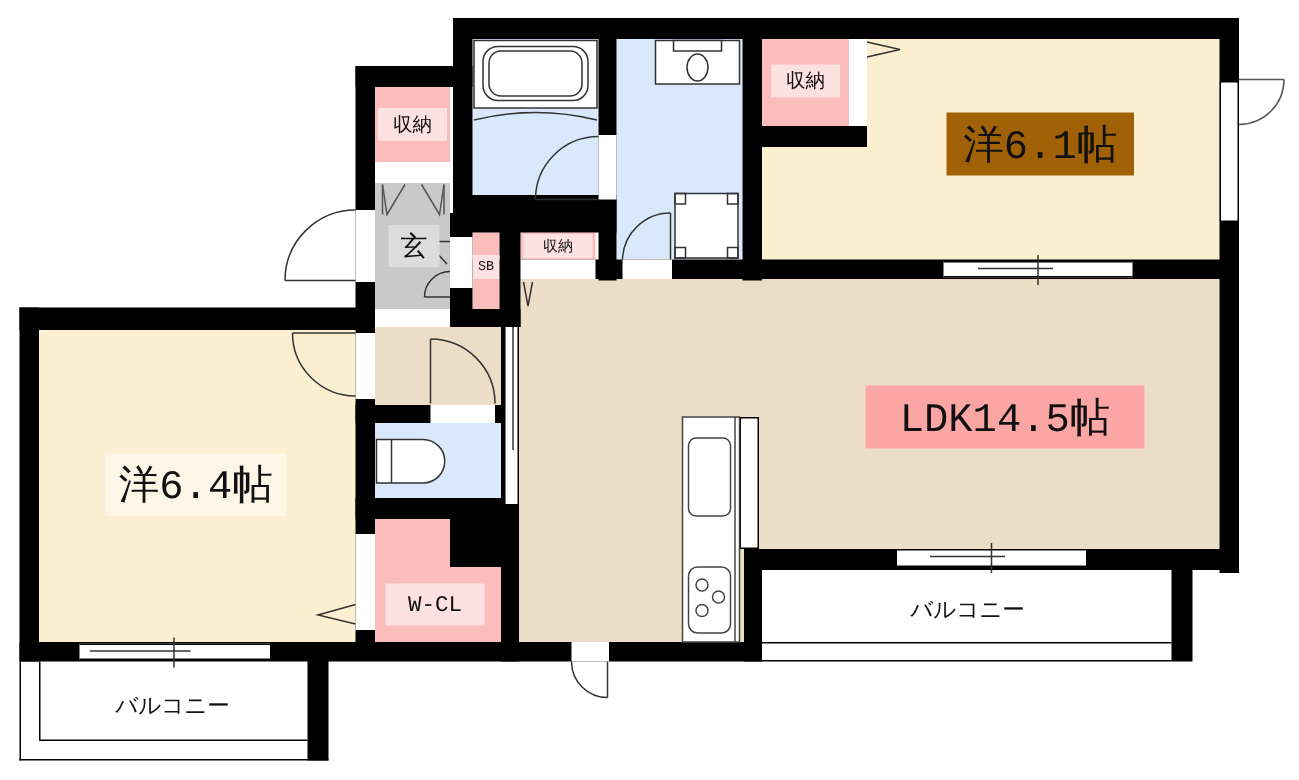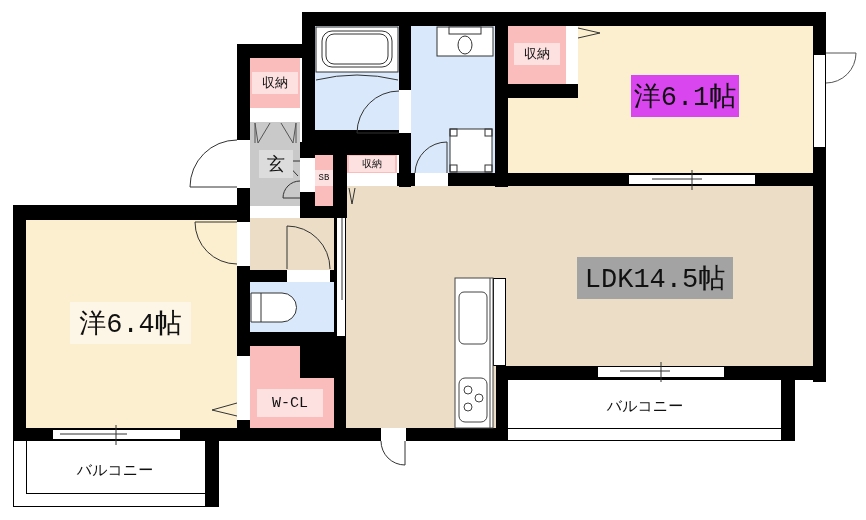--- a/index.html
+++ b/index.html
@@ -212,23 +212,23 @@
     <rect x="455" y="278" width="38" height="150"></rect>
     <line x1="490" y1="278" x2="490" y2="428"></line>
     <rect x="459" y="292" width="28" height="52" rx="5" fill="none"></rect>
     <rect x="459" y="378" width="28" height="44" rx="6" fill="none"></rect>
     <circle cx="468" cy="390" r="4" fill="none"></circle>
     <circle cx="479" cy="398" r="4" fill="none"></circle>
     <circle cx="468" cy="407" r="4" fill="none"></circle>
   </g>
 </svg>
 
-<div class="label room-label" style="left:631px;top:75px;width:108px;height:42px;background:#d946ef;">洋6.1帖</div>
+<div class="label room-label" style="left:631px;top:75px;width:125px;height:42px;background:#a16207;">洋6.1帖</div>
 <div class="label room-label" style="left:70px;top:302px;width:121px;height:42px;background:#fdf6e6;">洋6.4帖</div>
-<div class="label room-label" style="left:577px;top:257px;width:156px;height:42px;background:#a3a3a3;">LDK14.5帖</div>
+<div class="label room-label" style="left:577px;top:257px;width:186px;height:42px;background:#fca5a5;">LDK14.5帖</div>
 <div class="label" style="left:259px;top:150px;width:34px;height:28px;font-size:18px;background:#dcdcdc;">玄</div>
 <div class="label small-label" style="left:252px;top:72px;width:46px;height:22px;background:#fde0e0;">収納</div>
 <div class="label small-label" style="left:514px;top:43px;width:46px;height:22px;background:#fde0e0;">収納</div>
 <div class="label" style="left:349px;top:156px;width:46px;height:16px;font-size:10px;background:#fde0e0;">収納</div>
 <div class="label" style="left:315px;top:170px;width:18px;height:16px;font-size:9px;background:#fde0e0;">SB</div>
 <div class="label" style="left:257px;top:389px;width:66px;height:28px;font-size:15px;background:#fde0e0;">W-CL</div>
 <div class="label" style="left:60px;top:457px;width:110px;height:26px;font-size:15px;">バルコニー</div>
 <div class="label" style="left:590px;top:393px;width:110px;height:26px;font-size:15px;">バルコニー</div>
 
 </body></html>

